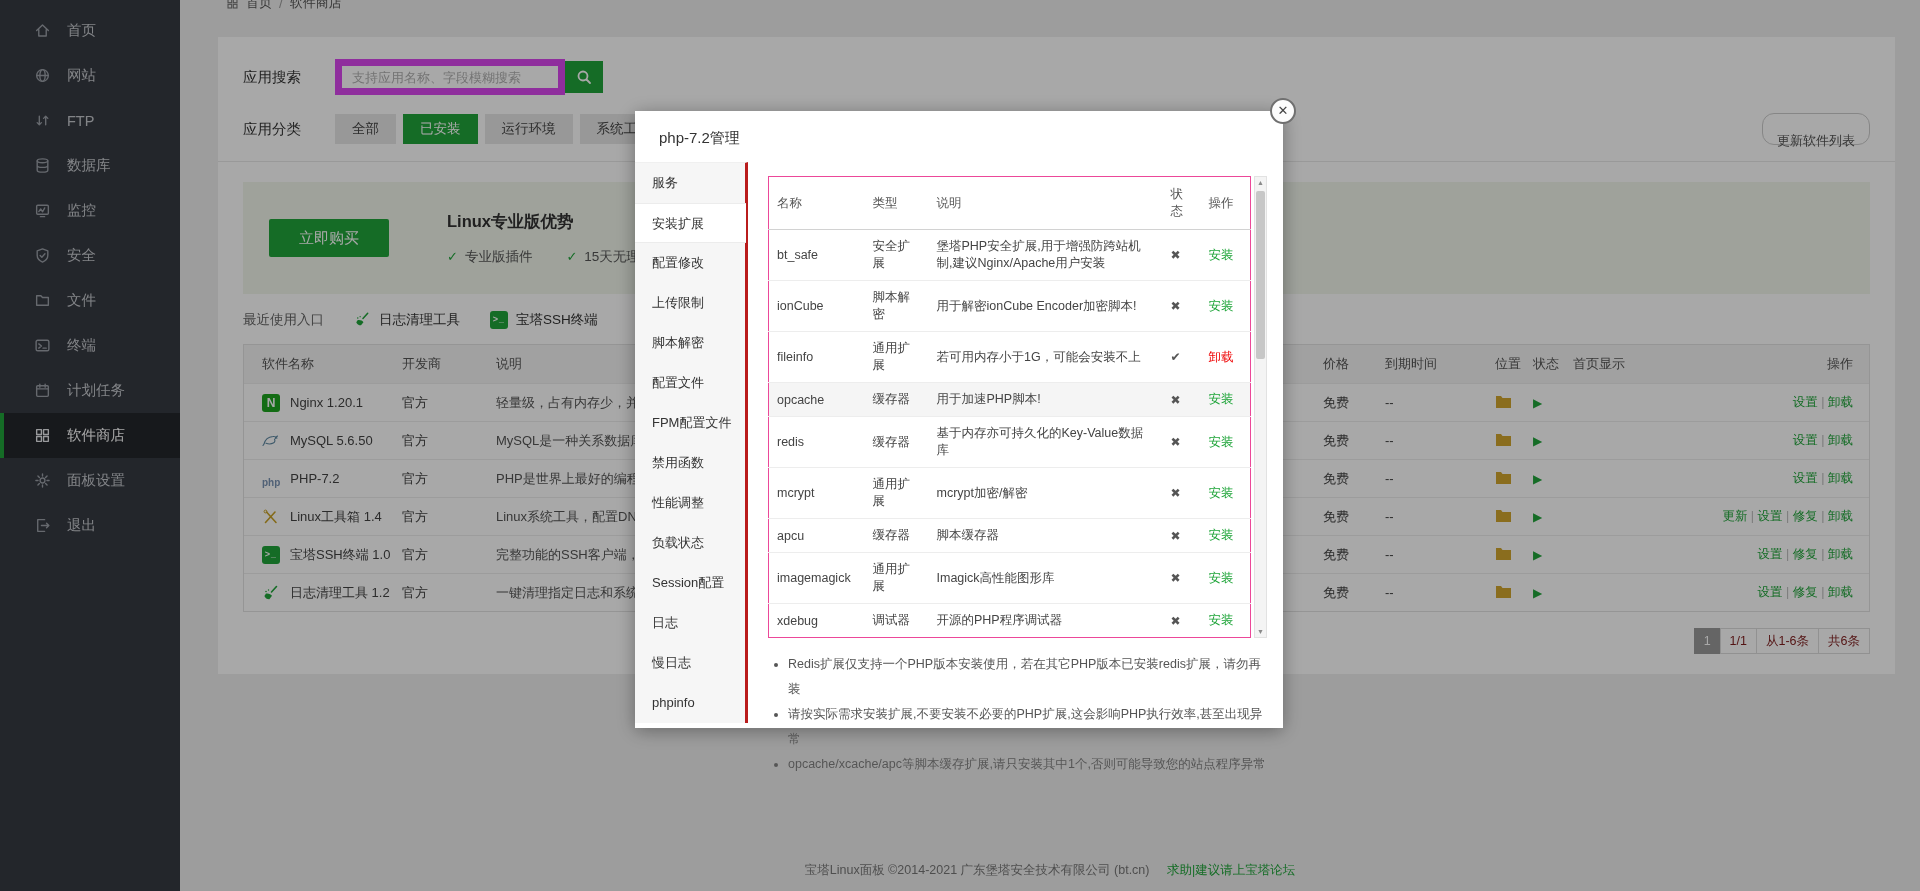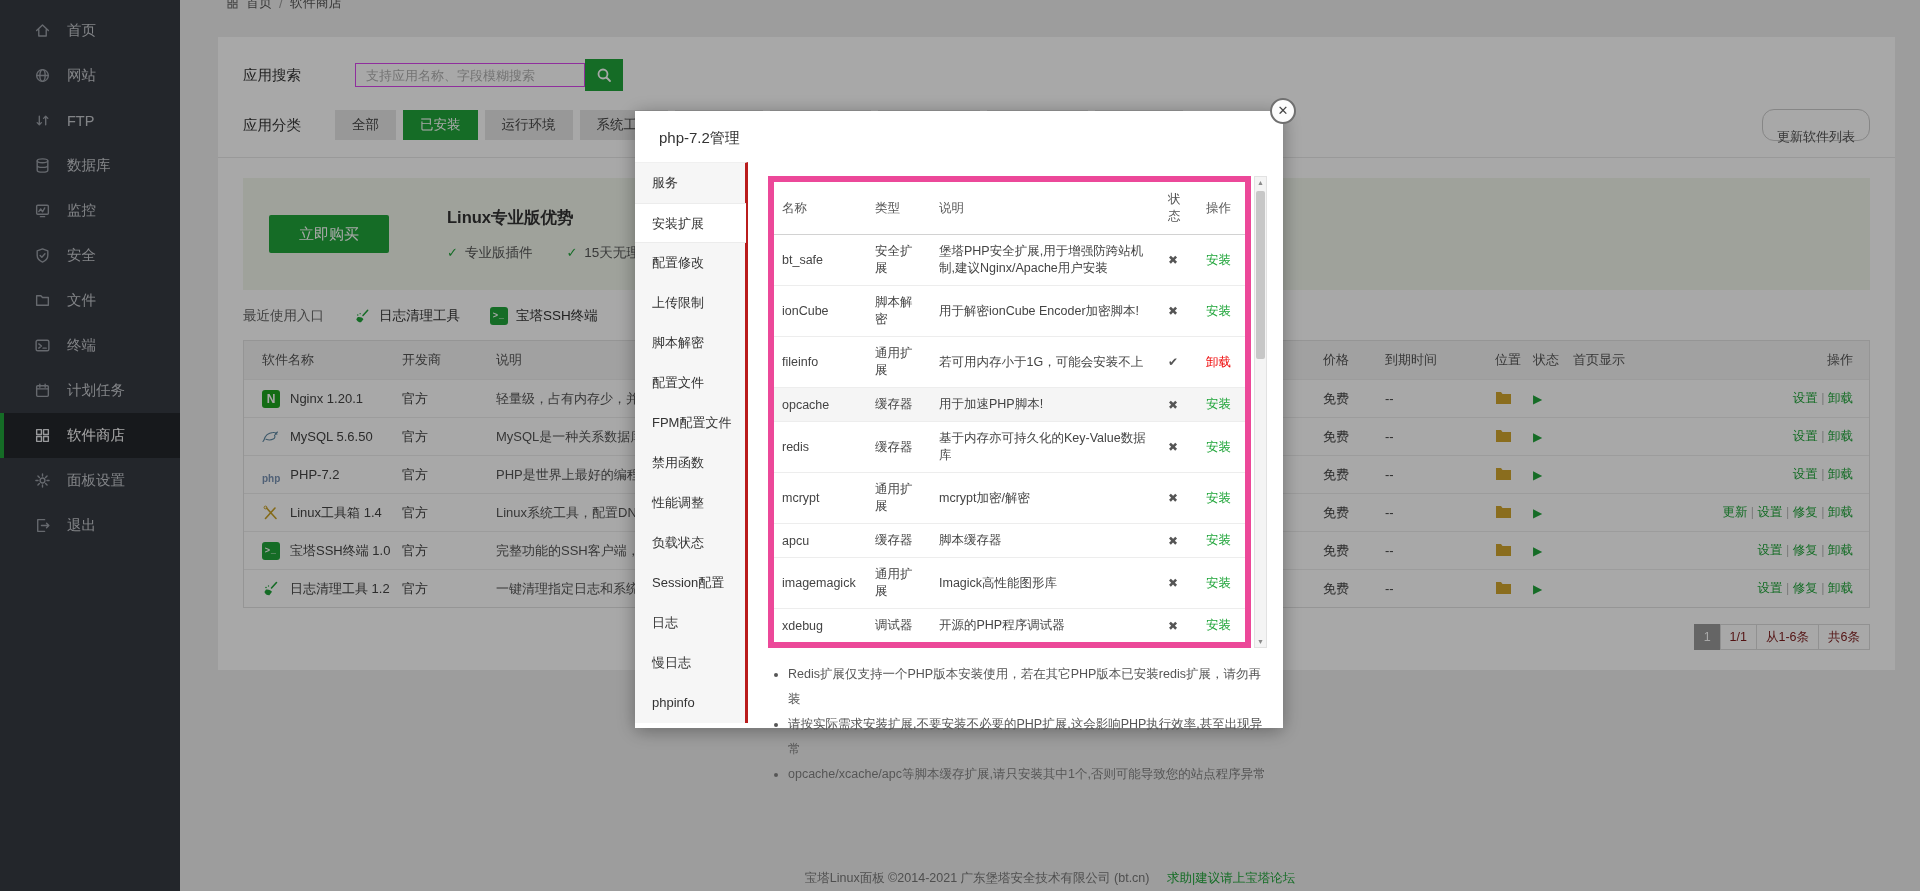--- a/index.html
+++ b/index.html
@@ -20,22 +20,22 @@
   
   .main{position:absolute;left:180px;top:0;right:0;height:891px;background:#efefef;}
   .breadcrumb{position:absolute;left:46px;top:-6px;font-size:13px;color:#555;display:flex;align-items:center;gap:7px;}
   .breadcrumb .icn{width:13px;height:13px;fill:none;stroke:#777;stroke-width:1.4;}
   .crumb-sep{color:#999;}
 
   .card{position:absolute;left:38px;top:37px;width:1677px;min-height:601px;background:#fff;padding:0 25px 20px 25px;}
 
   .search-row{padding-top:22px;display:flex;align-items:center;}
   .form-label{font-size:14.5px;color:#333;width:92px;flex:0 0 92px;}
-  .search-input{width:230px;height:24px;border:1px solid #d946ef;outline:none;padding:0 10px;
-    font-size:13px;color:#333;background:#fff;margin-left:20px;}
+  .search-input{width:230px;height:36px;border:7px solid #d946ef;outline:none;padding:0 10px;
+    font-size:13px;color:#333;background:#fff;}
   .search-input::placeholder{color:#b0b0b0;}
   .search-btn{width:38px;height:32px;background:#20a53a;border:none;cursor:pointer;
     display:flex;align-items:center;justify-content:center;}
   .search-btn svg{width:16px;height:16px;fill:none;stroke:#fff;stroke-width:1.8;stroke-linecap:round;}
 
   .cat-row{margin-top:18px;display:flex;align-items:center;}
   .cat-btns{display:flex;gap:7px;}
   .cat-btn{height:30px;line-height:30px;padding:0 17px;background:#e7e7e7;color:#454545;
     font-size:13.5px;cursor:pointer;white-space:nowrap;}
   .cat-btn.active{background:#20a53a;color:#fff;}
@@ -50,21 +50,21 @@
   .banner-mid{margin-left:58px;}
   .banner-row1{display:flex;align-items:center;gap:86px;}
   .banner-title{font-size:16.5px;font-weight:bold;color:#333;}
   .qq{display:flex;align-items:center;gap:7px;font-size:13.5px;font-weight:bold;color:#20a53a;}
   .features{display:flex;gap:34px;margin-top:15px;}
   .feature{display:flex;align-items:center;gap:7px;font-size:13.5px;color:#555;}
   .feature .ck{color:#20a53a;font-size:13px;}
 
   .recent-row{margin-top:17px;display:flex;align-items:center;gap:30px;}
   .recent-label{font-size:13.5px;color:#666;}
-  .recent-item{display:flex;align-items:center;gap:8px;font-size:13.5px;color:#333;cursor:pointer;}
+  .recent-item{display:flex;align-items:flex-start;gap:8px;font-size:13.5px;color:#333;cursor:pointer;}
 
   
   .stable{margin-top:15px;border:1px solid #e2e2e2;font-size:13px;color:#444;}
   .srow{display:grid;grid-template-columns:140px 94px 1fr 62px 110px 38px 40px 96px 200px;
     align-items:center;height:38px;padding:0 0 0 18px;border-top:1px solid #ededed;}
   .srow.head{background:#f4f4f4;color:#555;border-top:none;height:38px;}
   .scell-name{display:flex;align-items:center;gap:10px;overflow:hidden;white-space:nowrap;}
   .scell-desc{overflow:hidden;white-space:nowrap;text-overflow:clip;color:#555;}
   .scell-ops{text-align:right;padding-right:16px;white-space:nowrap;}
   .oplink{color:#20a53a;font-size:12.5px;}
@@ -78,39 +78,39 @@
   .folder-ico svg{width:17px;height:15px;fill:#d2a62e;}
   .play-ico{color:#20a53a;font-size:12px;cursor:pointer;}
   .toggle{width:36px;height:18px;border-radius:9px;background:#17873b;position:relative;cursor:pointer;}
   .toggle::after{content:"";position:absolute;right:2px;top:2px;width:14px;height:14px;border-radius:50%;background:#fff;}
 
   .pager{margin-top:16px;display:flex;justify-content:flex-end;}
   .pg{height:26px;line-height:24px;padding:0 9px;border:1px solid #ddd;background:#fff;
     font-size:12.5px;color:#7f1d1d;margin-left:-1px;}
   .pg.active{background:#999;border-color:#999;color:#fff;}
 
-  .footer{position:absolute;left:0;right:0;bottom:4px;text-align:center;font-size:12.5px;color:#777;}
+  .footer{position:absolute;left:0;right:0;bottom:12px;text-align:center;font-size:12.5px;color:#777;}
   .footer a{color:#20a53a;margin-left:14px;}
 
   
   .overlay{position:fixed;left:0;top:0;right:0;bottom:0;background:rgba(0,0,0,0.34);z-index:50;}
   .modal{position:fixed;left:635px;top:111px;width:648px;height:617px;background:#fff;z-index:100;
     box-shadow:0 3px 18px rgba(0,0,0,0.35);}
   .modal-title{padding:18px 24px 14px 24px;font-size:15px;color:#333;}
   .modal-close{position:absolute;right:-13px;top:-13px;width:26px;height:26px;border-radius:50%;
     background:#fcfcfc;border:2px solid #707070;color:#444;font-size:13px;line-height:22px;
     text-align:center;cursor:pointer;z-index:101;}
   .modal-body{display:flex;height:561px;}
   .mtabs{width:113px;flex:0 0 113px;background:#f6f6f6;border-right:3px solid #b91c1c;border-top:1px solid #f0f0f0;}
   .mtab{height:40px;line-height:40px;padding-left:17px;font-size:13px;color:#333;cursor:pointer;white-space:nowrap;}
   .mtab.active{background:#fff;margin-right:-1px;border-top:1px solid #ececec;border-bottom:1px solid #ececec;}
   .mcontent{flex:1;padding:14px 16px 0 20px;position:relative;}
 
   .xwrap{position:relative;padding-right:16px;}
-  .xtable{width:100%;border-collapse:collapse;border:6px solid #ec4899;font-size:12.5px;color:#444;table-layout:fixed;}
+  .xtable{width:100%;border-collapse:collapse;border:1px solid #ec4899;font-size:12.5px;color:#444;table-layout:fixed;}
   .xtable th{font-weight:normal;text-align:left;color:#555;padding:9px 8px;border-bottom:1px solid #d2d2d2;}
   .xtable td{padding:8px 8px;border-top:1px solid #ededed;vertical-align:middle;}
   .xtable tr.alt td{background:#f5f5f5;}
   .x-status{font-weight:bold;color:#555;font-size:12px;}
   .x-act{color:#20a53a;}
   .x-act.red{color:#ef0808;}
   .xscroll{position:absolute;right:0;top:0;bottom:0;width:13px;background:#f4f4f4;border:1px solid #e2e2e2;}
   .xscroll .arr{position:absolute;left:0;right:0;text-align:center;font-size:7px;color:#8a8a8a;}
   .xscroll .arr.up{top:2px;} .xscroll .arr.dn{bottom:2px;}
   .xscroll .thumb{position:absolute;left:1px;width:9px;top:14px;height:168px;background:#c7c7c7;border-radius:2px;}

